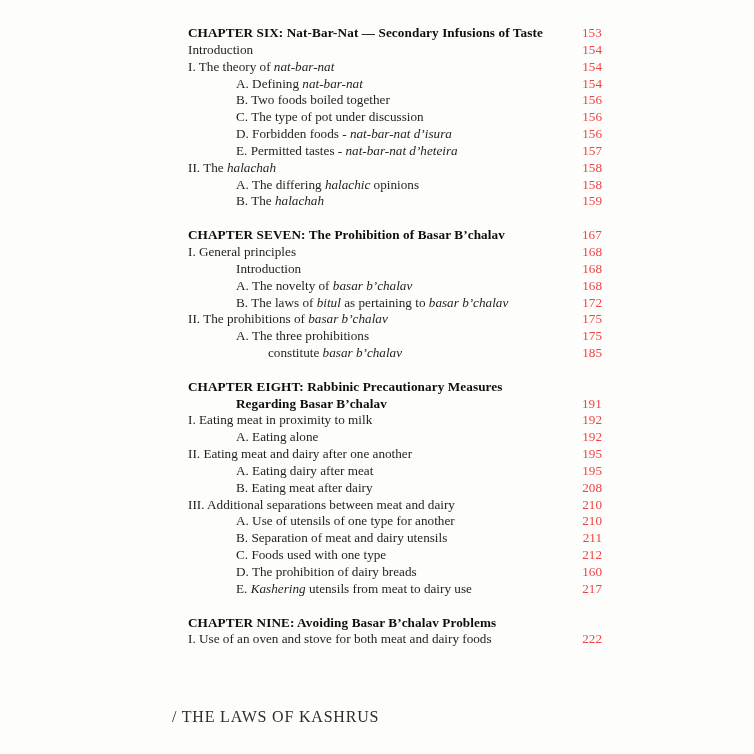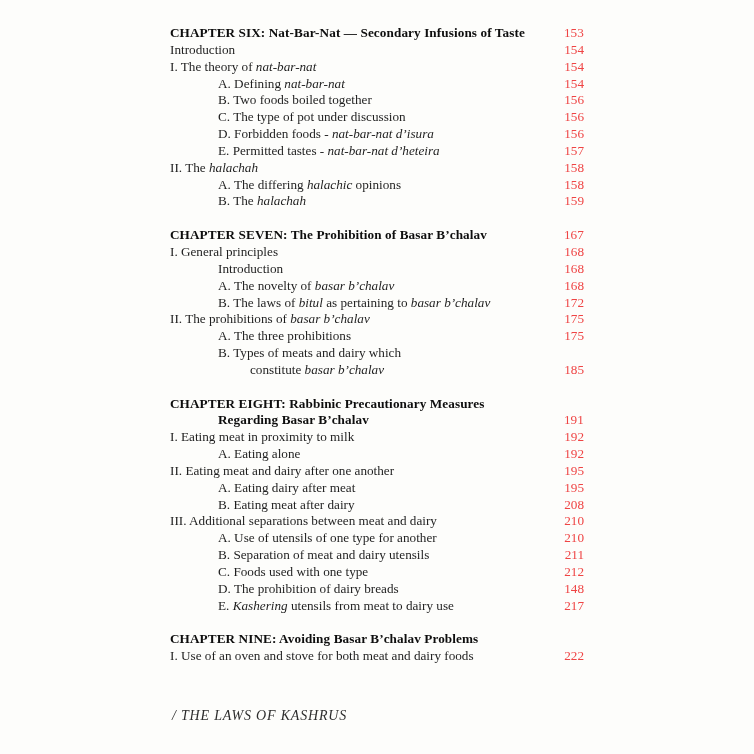--- a/index.html
+++ b/index.html
@@ -15,21 +15,21 @@
     position: relative;
     overflow: hidden;
   }
   .page {
     position: absolute;
     inset: 0;
     background: #fdfdfb;
   }
   .toc {
     position: absolute;
-    left: 170px;
+    left: 188px;
     top: 25px;
     width: 414px;
   }
   .toc-row {
     display: flex;
     align-items: baseline;
     font-size: 13.2px;
     line-height: 16.85px;
     white-space: pre;
   }
@@ -53,25 +53,24 @@
     min-width: 28px;
     text-align: right;
     font-weight: normal;
     color: #ef4444;
   }
   .bold .toc-page { font-weight: normal; }
   .footer {
     position: absolute;
     left: 172px;
     top: 708px;
-    font-size: 14px;
+    font-size: 16px;
     letter-spacing: 0.8px;
     color: #2d2d2d;
     white-space: pre;
-    font-style: italic;
   }
 </style>
 </head>
 <body>
 
 <div class="page">
   <div class="toc">
       <div class="toc-row indent-0 bold"><span class="toc-label"><span>CHAPTER SIX: Nat-Bar-Nat — Secondary Infusions of Taste</span></span><span class="toc-page">153</span></div>
       <div class="toc-row indent-0"><span class="toc-label"><span>Introduction</span></span><span class="toc-page">154</span></div>
       <div class="toc-row indent-0"><span class="toc-label"><span>I. The theory of </span><span class="it">nat-bar-nat</span></span><span class="toc-page">154</span></div>
@@ -83,32 +82,31 @@
       <div class="toc-row indent-0"><span class="toc-label"><span>II. The </span><span class="it">halachah</span></span><span class="toc-page">158</span></div>
       <div class="toc-row indent-1"><span class="toc-label"><span>A. The differing </span><span class="it">halachic</span><span> opinions</span></span><span class="toc-page">158</span></div>
       <div class="toc-row indent-1"><span class="toc-label"><span>B. The </span><span class="it">halachah</span></span><span class="toc-page">159</span></div>
       <div class="toc-row indent-0 bold gap"><span class="toc-label"><span>CHAPTER SEVEN: The Prohibition of Basar B’chalav</span></span><span class="toc-page">167</span></div>
       <div class="toc-row indent-0"><span class="toc-label"><span>I. General principles</span></span><span class="toc-page">168</span></div>
       <div class="toc-row indent-1"><span class="toc-label"><span>Introduction</span></span><span class="toc-page">168</span></div>
       <div class="toc-row indent-1"><span class="toc-label"><span>A. The novelty of </span><span class="it">basar b’chalav</span></span><span class="toc-page">168</span></div>
       <div class="toc-row indent-1"><span class="toc-label"><span>B. The laws of </span><span class="it">bitul</span><span> as pertaining to </span><span class="it">basar b’chalav</span></span><span class="toc-page">172</span></div>
       <div class="toc-row indent-0"><span class="toc-label"><span>II. The prohibitions of </span><span class="it">basar b’chalav</span></span><span class="toc-page">175</span></div>
       <div class="toc-row indent-1"><span class="toc-label"><span>A. The three prohibitions</span></span><span class="toc-page">175</span></div>
-      <div class="toc-row indent-1"><span class="toc-label"><span>B. Types of meats and dairy which</span></span><span class="toc-page"></span></div>
       <div class="toc-row indent-2"><span class="toc-label"><span>constitute </span><span class="it">basar b’chalav</span></span><span class="toc-page">185</span></div>
       <div class="toc-row indent-0 bold gap"><span class="toc-label"><span>CHAPTER EIGHT: Rabbinic Precautionary Measures</span></span><span class="toc-page"></span></div>
       <div class="toc-row indent-1 bold"><span class="toc-label"><span>Regarding Basar B’chalav</span></span><span class="toc-page">191</span></div>
       <div class="toc-row indent-0"><span class="toc-label"><span>I. Eating meat in proximity to milk</span></span><span class="toc-page">192</span></div>
       <div class="toc-row indent-1"><span class="toc-label"><span>A. Eating alone</span></span><span class="toc-page">192</span></div>
       <div class="toc-row indent-0"><span class="toc-label"><span>II. Eating meat and dairy after one another</span></span><span class="toc-page">195</span></div>
       <div class="toc-row indent-1"><span class="toc-label"><span>A. Eating dairy after meat</span></span><span class="toc-page">195</span></div>
       <div class="toc-row indent-1"><span class="toc-label"><span>B. Eating meat after dairy</span></span><span class="toc-page">208</span></div>
       <div class="toc-row indent-0"><span class="toc-label"><span>III. Additional separations between meat and dairy</span></span><span class="toc-page">210</span></div>
       <div class="toc-row indent-1"><span class="toc-label"><span>A. Use of utensils of one type for another</span></span><span class="toc-page">210</span></div>
       <div class="toc-row indent-1"><span class="toc-label"><span>B. Separation of meat and dairy utensils</span></span><span class="toc-page">211</span></div>
       <div class="toc-row indent-1"><span class="toc-label"><span>C. Foods used with one type</span></span><span class="toc-page">212</span></div>
-      <div class="toc-row indent-1"><span class="toc-label"><span>D. The prohibition of dairy breads</span></span><span class="toc-page">148</span></div>
+      <div class="toc-row indent-1"><span class="toc-label"><span>D. The prohibition of dairy breads</span></span><span class="toc-page">160</span></div>
       <div class="toc-row indent-1"><span class="toc-label"><span>E. </span><span class="it">Kashering</span><span> utensils from meat to dairy use</span></span><span class="toc-page">217</span></div>
       <div class="toc-row indent-0 bold gap"><span class="toc-label"><span>CHAPTER NINE: Avoiding Basar B’chalav Problems</span></span><span class="toc-page"></span></div>
       <div class="toc-row indent-0"><span class="toc-label"><span>I. Use of an oven and stove for both meat and dairy foods</span></span><span class="toc-page">222</span></div>
     </div>
   <div class="footer">/ THE LAWS OF KASHRUS</div>
 </div>
 
 </body></html>

